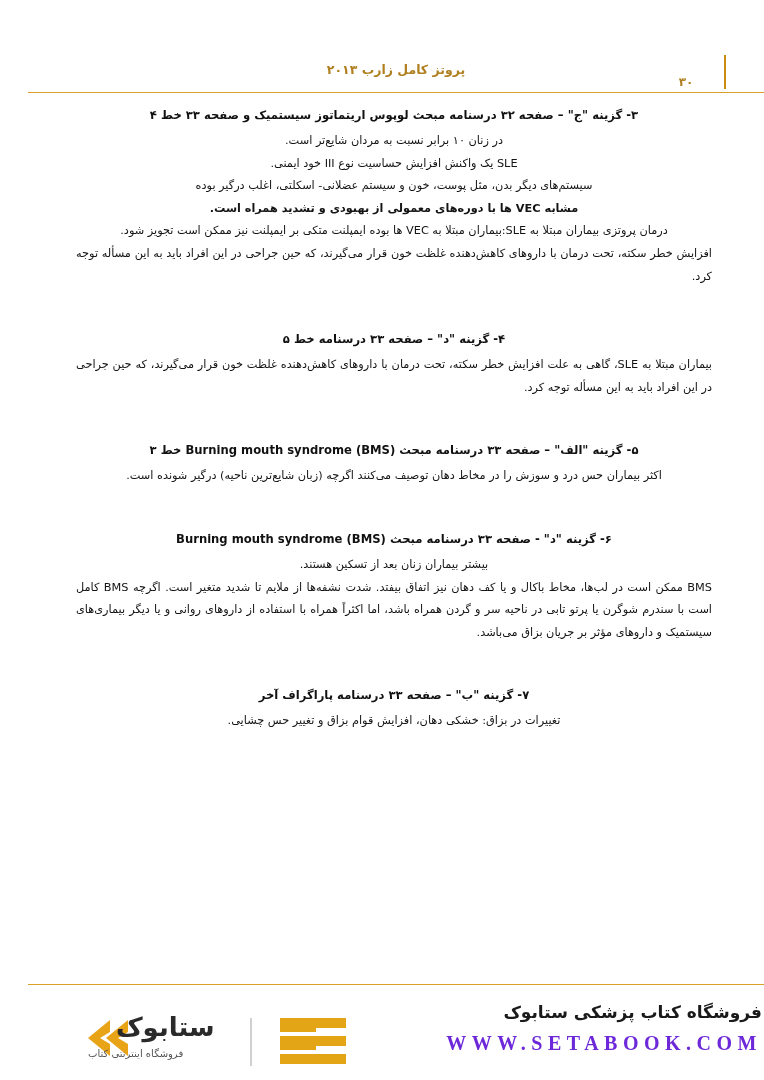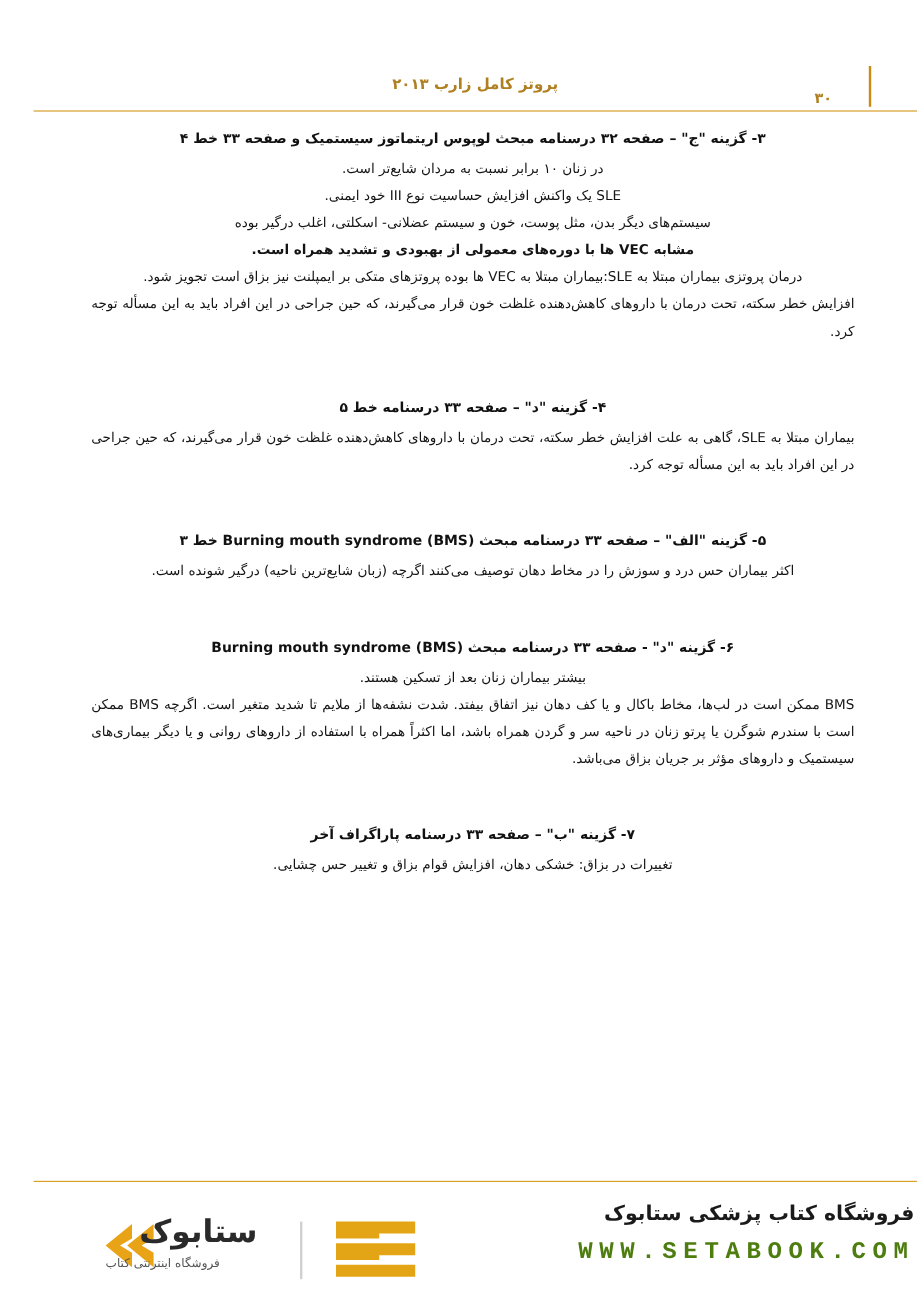--- a/index.html
+++ b/index.html
@@ -133,23 +133,23 @@
   .brand-title {
     font-size: 17px;
     font-weight: bold;
     color: #1a1a1a;
     letter-spacing: 0.4px;
   }
   .brand-url {
     margin-top: 10px;
     font-size: 20px;
     font-weight: bold;
-    color: #4d7c0f;
+    color: #6d28d9;
     letter-spacing: 5.5px;
-    font-family: Liberation Mono, monospace;
+    font-family: Liberation Serif, serif;
     direction: ltr;
     text-align: right;
   }
   .logo-left {
     position: absolute;
     top: 14px;
     left: 26px;
     width: 300px;
     height: 70px;
   }
@@ -209,21 +209,21 @@
   </div>
 
   <div class="content">
 
     <div class="block">
       <div class="q-heading">۳- گزینه "ج" – صفحه ۳۲ درسنامه مبحث لوپوس اریتماتوز سیستمیک و صفحه ۳۳ خط ۴</div>
       <div class="para center">در زنان ۱۰ برابر نسبت به مردان شایع‌تر است.</div>
       <div class="para center">SLE یک واکنش افزایش حساسیت نوع III خود ایمنی.</div>
       <div class="para center">سیستم‌های دیگر بدن، مثل پوست، خون و سیستم عضلانی- اسکلتی، اغلب درگیر بوده</div>
       <div class="para center b">مشابه VEC ها با دوره‌های معمولی از بهبودی و تشدید همراه است.</div>
-      <div class="para center">درمان پروتزی بیماران مبتلا به SLE:بیماران مبتلا به VEC ها بوده پروتزهای متکی بر ایمپلنت نیز بزاق است تجویز شود.</div>
+      <div class="para center">درمان پروتزی بیماران مبتلا به SLE:بیماران مبتلا به VEC ها بوده ایمپلنت متکی بر ایمپلنت نیز ممکن است تجویز شود.</div>
       <div class="para">افزایش خطر سکته، تحت درمان با داروهای کاهش‌دهنده غلظت خون قرار می‌گیرند، که حین جراحی در این افراد باید به این مسأله توجه کرد.</div>
     </div>
 
     <div class="spacer-lg"></div>
 
     <div class="block">
       <div class="q-heading">۴- گزینه "د" – صفحه ۳۳ درسنامه خط ۵</div>
       <div class="para">بیماران مبتلا به SLE، گاهی به علت افزایش خطر سکته، تحت درمان با داروهای کاهش‌دهنده غلظت خون قرار می‌گیرند، که حین جراحی در این افراد باید به این مسأله توجه کرد.</div>
     </div>
 
@@ -232,21 +232,21 @@
     <div class="block">
       <div class="q-heading">۵- گزینه "الف" – صفحه ۳۳ درسنامه مبحث Burning mouth syndrome (BMS) خط ۳</div>
       <div class="para center">اکثر بیماران حس درد و سوزش را در مخاط دهان توصیف می‌کنند اگرچه (زبان شایع‌ترین ناحیه) درگیر شونده است.</div>
     </div>
 
     <div class="spacer-lg"></div>
 
     <div class="block">
       <div class="q-heading">۶- گزینه "د" - صفحه ۳۳ درسنامه مبحث Burning mouth syndrome (BMS)</div>
       <div class="para center">بیشتر بیماران زنان بعد از تسکین هستند.</div>
-      <div class="para">BMS ممکن است در لب‌ها، مخاط باکال و یا کف دهان نیز اتفاق بیفتد. شدت نشفه‌ها از ملایم تا شدید متغیر است. اگرچه BMS ممکن است با سندرم شوگرن یا پرتو زنان در ناحیه سر و گردن همراه باشد، اما اکثراً همراه با استفاده از داروهای روانی و یا دیگر بیماری‌های سیستمیک و داروهای مؤثر بر جریان بزاق می‌باشد.</div>
+      <div class="para">BMS ممکن است در لب‌ها، مخاط باکال و یا کف دهان نیز اتفاق بیفتد. شدت نشفه‌ها از ملایم تا شدید متغیر است. اگرچه BMS کامل است با سندرم شوگرن یا پرتو تابی در ناحیه سر و گردن همراه باشد، اما اکثراً همراه با استفاده از داروهای روانی و یا دیگر بیماری‌های سیستمیک و داروهای مؤثر بر جریان بزاق می‌باشد.</div>
     </div>
 
     <div class="spacer-lg"></div>
 
     <div class="block">
       <div class="q-heading">۷- گزینه "ب" – صفحه ۳۳ درسنامه پاراگراف آخر</div>
       <div class="para center">تغییرات در بزاق: خشکی دهان، افزایش قوام بزاق و تغییر حس چشایی.</div>
     </div>
 
   </div>

